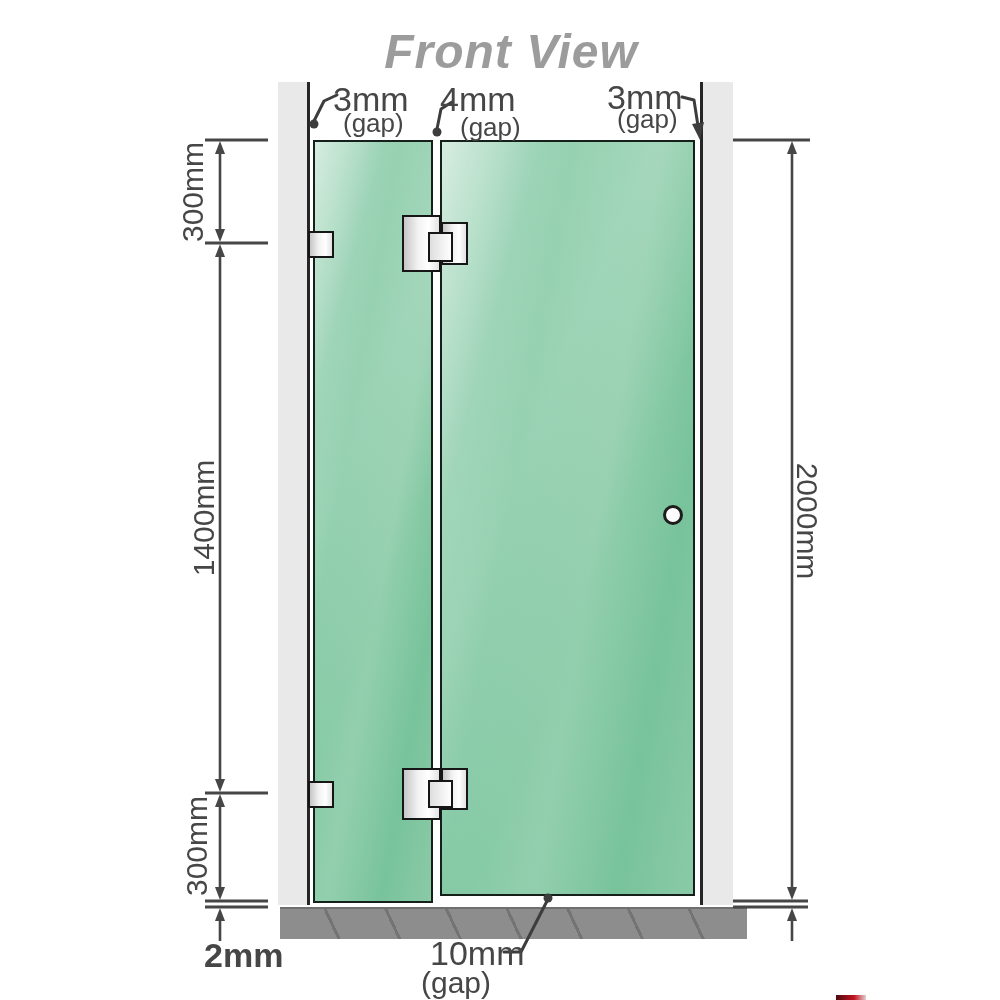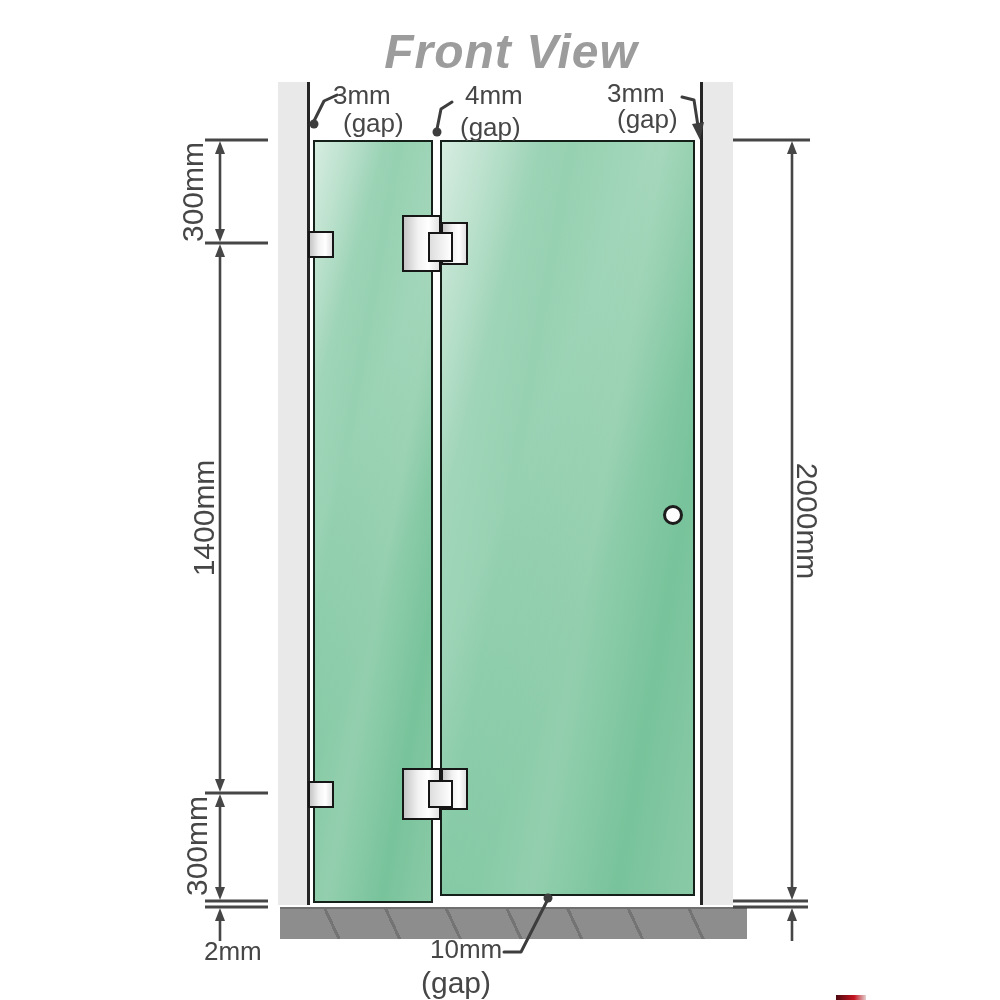--- a/index.html
+++ b/index.html
@@ -44,21 +44,21 @@
     position:absolute;box-sizing:border-box;
     border:2.5px solid var(--hardware-outline,#161616);
     background:linear-gradient(90deg,#dedede,#ffffff);
   }
   #door-knob{
     position:absolute;left:663px;top:505px;width:20px;height:20px;box-sizing:border-box;
     border:3px solid #1d1d1d;border-radius:50%;background:#fdfdfd;
   }
   
   .lbl{position:absolute;color:var(--line,#464646);line-height:1;white-space:nowrap;}
-  .ann-value{font-size:26px;}
+  .ann-value{font-size:34px;}
   .ann-suffix{font-size:26px;}
   .ann-suffix-lg{font-size:30px;}
   .dim-label{font-size:30px;}
   .rot-ccw{transform:translate(-50%,-50%) rotate(-90deg);}
   .rot-cw{transform:translate(-50%,-50%) rotate(90deg);}
   
   #dims{position:absolute;left:0;top:0;pointer-events:none;}
   #dims .dl{stroke:var(--line,#464646);stroke-width:2.6;fill:none;}
   #dims .tick{stroke:var(--line,#464646);stroke-width:3;fill:none;}
   #dims .ah{fill:var(--line,#464646);stroke:none;}
@@ -132,30 +132,30 @@
     </g>
     <g>
       <polyline class="leader" points="504,952 521,952 547,901"></polyline>
       <circle class="dot" cx="548" cy="898" r="4.5"></circle>
     </g>
   </svg>
 
   <div class="lbl ann-value" style="left:333px;top:82px;">3mm</div>
   <div class="lbl ann-suffix" style="left:343px;top:110px;">(gap)</div>
 
-  <div class="lbl ann-value" style="left:465px;top:82px;">4mm</div>
+  <div class="lbl ann-value" style="left:440px;top:82px;">4mm</div>
   <div class="lbl ann-suffix" style="left:460px;top:114px;">(gap)</div>
 
   <div class="lbl ann-value" style="left:607px;top:80px;">3mm</div>
   <div class="lbl ann-suffix" style="left:617px;top:106px;">(gap)</div>
 
   <div class="lbl ann-value" style="left:430px;top:936px;">10mm</div>
   <div class="lbl ann-suffix-lg" style="left:421px;top:968px;">(gap)</div>
 
-  <div class="lbl ann-value" style="left:204px;top:938px;">2mm</div>
+  <div class="lbl ann-value" style="left:204px;top:938px;font-weight:bold;">2mm</div>
 
   <div class="lbl dim-label rot-ccw" style="left:193px;top:192px;">300mm</div>
   <div class="lbl dim-label rot-ccw" style="left:204px;top:518px;">1400mm</div>
   <div class="lbl dim-label rot-ccw" style="left:197px;top:846px;">300mm</div>
   <div class="lbl dim-label rot-cw" style="left:807px;top:521px;">2000mm</div>
 
   <div id="logo-fragment"></div>
 
 </div>
 

